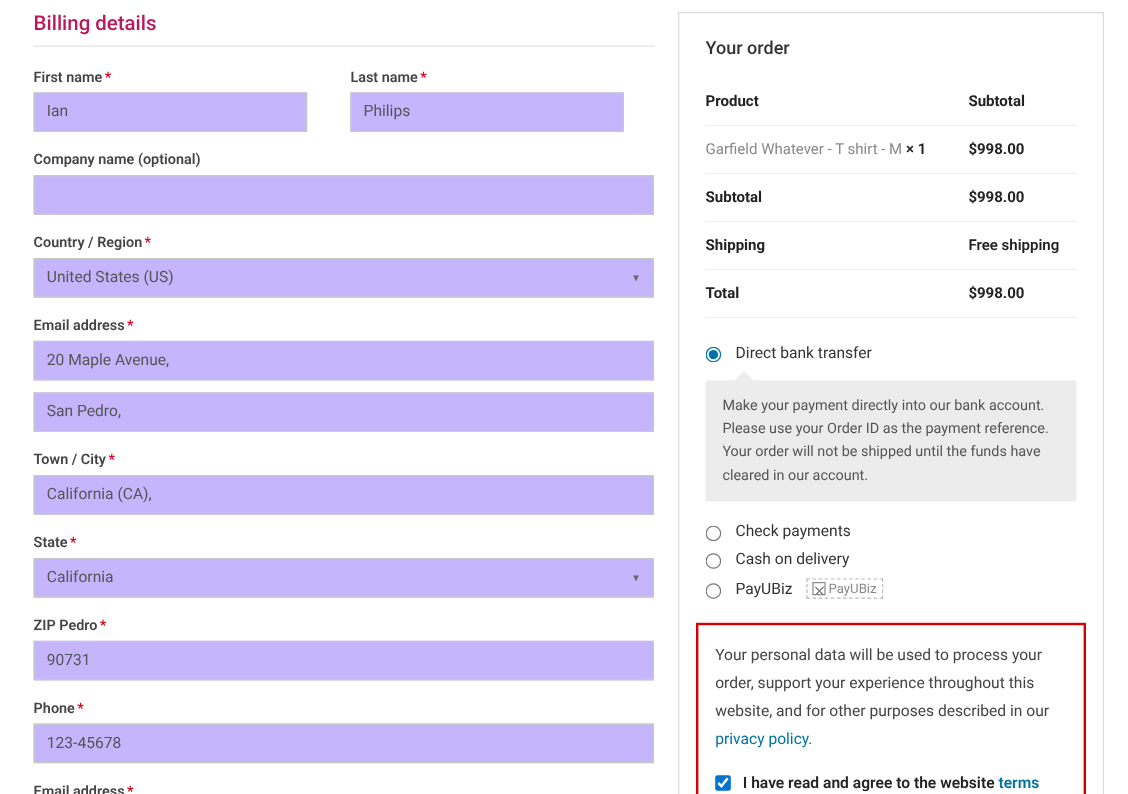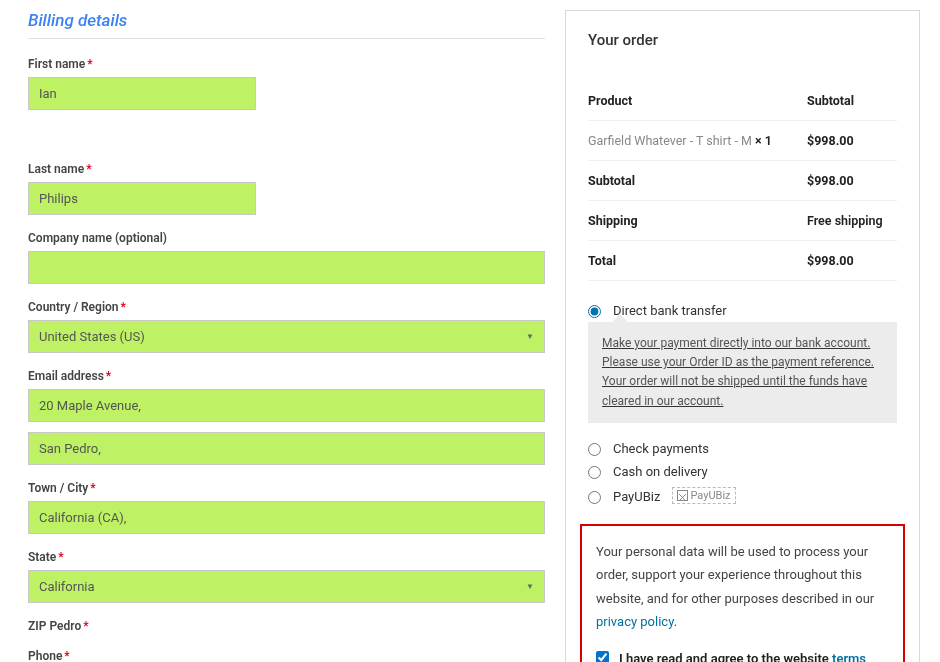--- a/index.html
+++ b/index.html
@@ -27,33 +27,31 @@
     }
     .right {
       width: 355px;
       border: 1px solid #d9d9d9;
       padding: 20px 22px;
       margin-right: 20px;
     }
     h3.section-title {
       font-size: 17px;
       font-weight: 500;
-      color: #3b82f6;
+      color: #be185d;
       margin-bottom: 8px;
-      font-style: italic;
     }
     .hr {
       border: none;
       border-top: 1px solid #e0e0e0;
       margin-bottom: 18px;
     }
     .form-row {
       display: flex;
       gap: 36px;
-      flex-direction: column;
     }
     .form-group {
       margin-bottom: 16px;
       flex: 1;
     }
     .form-group.half {
       width: 228px;
       flex: none;
     }
     label.field-label {
@@ -66,21 +64,21 @@
     .req {
       color: #d9001b;
       margin-left: 2px;
     }
     input[type="text"], .select-box {
       width: 100%;
       border: 1px solid #c8c8c8;
       padding: 8px 10px;
       font-size: 13px;
       color: #555;
-      background: #bef264;
+      background: #c4b5fd;
       font-family: inherit;
     }
     .select-box {
       position: relative;
       display: flex;
       align-items: center;
       justify-content: space-between;
       cursor: pointer;
       gap: 24px;
     }
@@ -90,21 +88,21 @@
     }
     .street2 {
       margin-top: 10px;
     }
 
     
     .order-title {
       font-size: 15px;
       font-weight: 500;
       color: #333;
-      margin-bottom: 32px;
+      margin-bottom: 16px;
     }
     table.order-table {
       width: 100%;
       border-collapse: collapse;
       font-size: 12.5px;
     }
     table.order-table th, table.order-table td {
       text-align: left;
       padding: 12px 0;
       border-bottom: 1px solid #eee;
@@ -150,22 +148,21 @@
       color: #333;
     }
     .payment-option input[type="radio"] {
       accent-color: #0073aa;
       cursor: pointer;
       width: 13px;
       height: 13px;
     }
     .payment-desc-wrap {
       position: relative;
-      margin: 0 0 14px 0;
-      text-decoration: underline;
+      margin: 11px 0 14px 0;
     }
     .payment-desc {
       background: #ececec;
       padding: 12px 14px;
       font-size: 12px;
       line-height: 1.6;
       color: #555;
     }
     .payment-desc-wrap::before {
       content: "";
@@ -303,20 +300,21 @@
       <div class="select-box">
         <span>California</span>
         <span class="select-arrow">▼</span>
       </div>
     </div>
 
     <div class="form-group">
       <label class="field-label">
         <span>ZIP Pedro</span><span class="req">*</span>
       </label>
+      <input type="text" value="90731" style="">
     </div>
 
     <div class="form-group">
       <label class="field-label">
         <span>Phone</span><span class="req">*</span>
       </label>
       <input type="text" value="123-45678" style="">
     </div>
 
     <div class="form-group">

